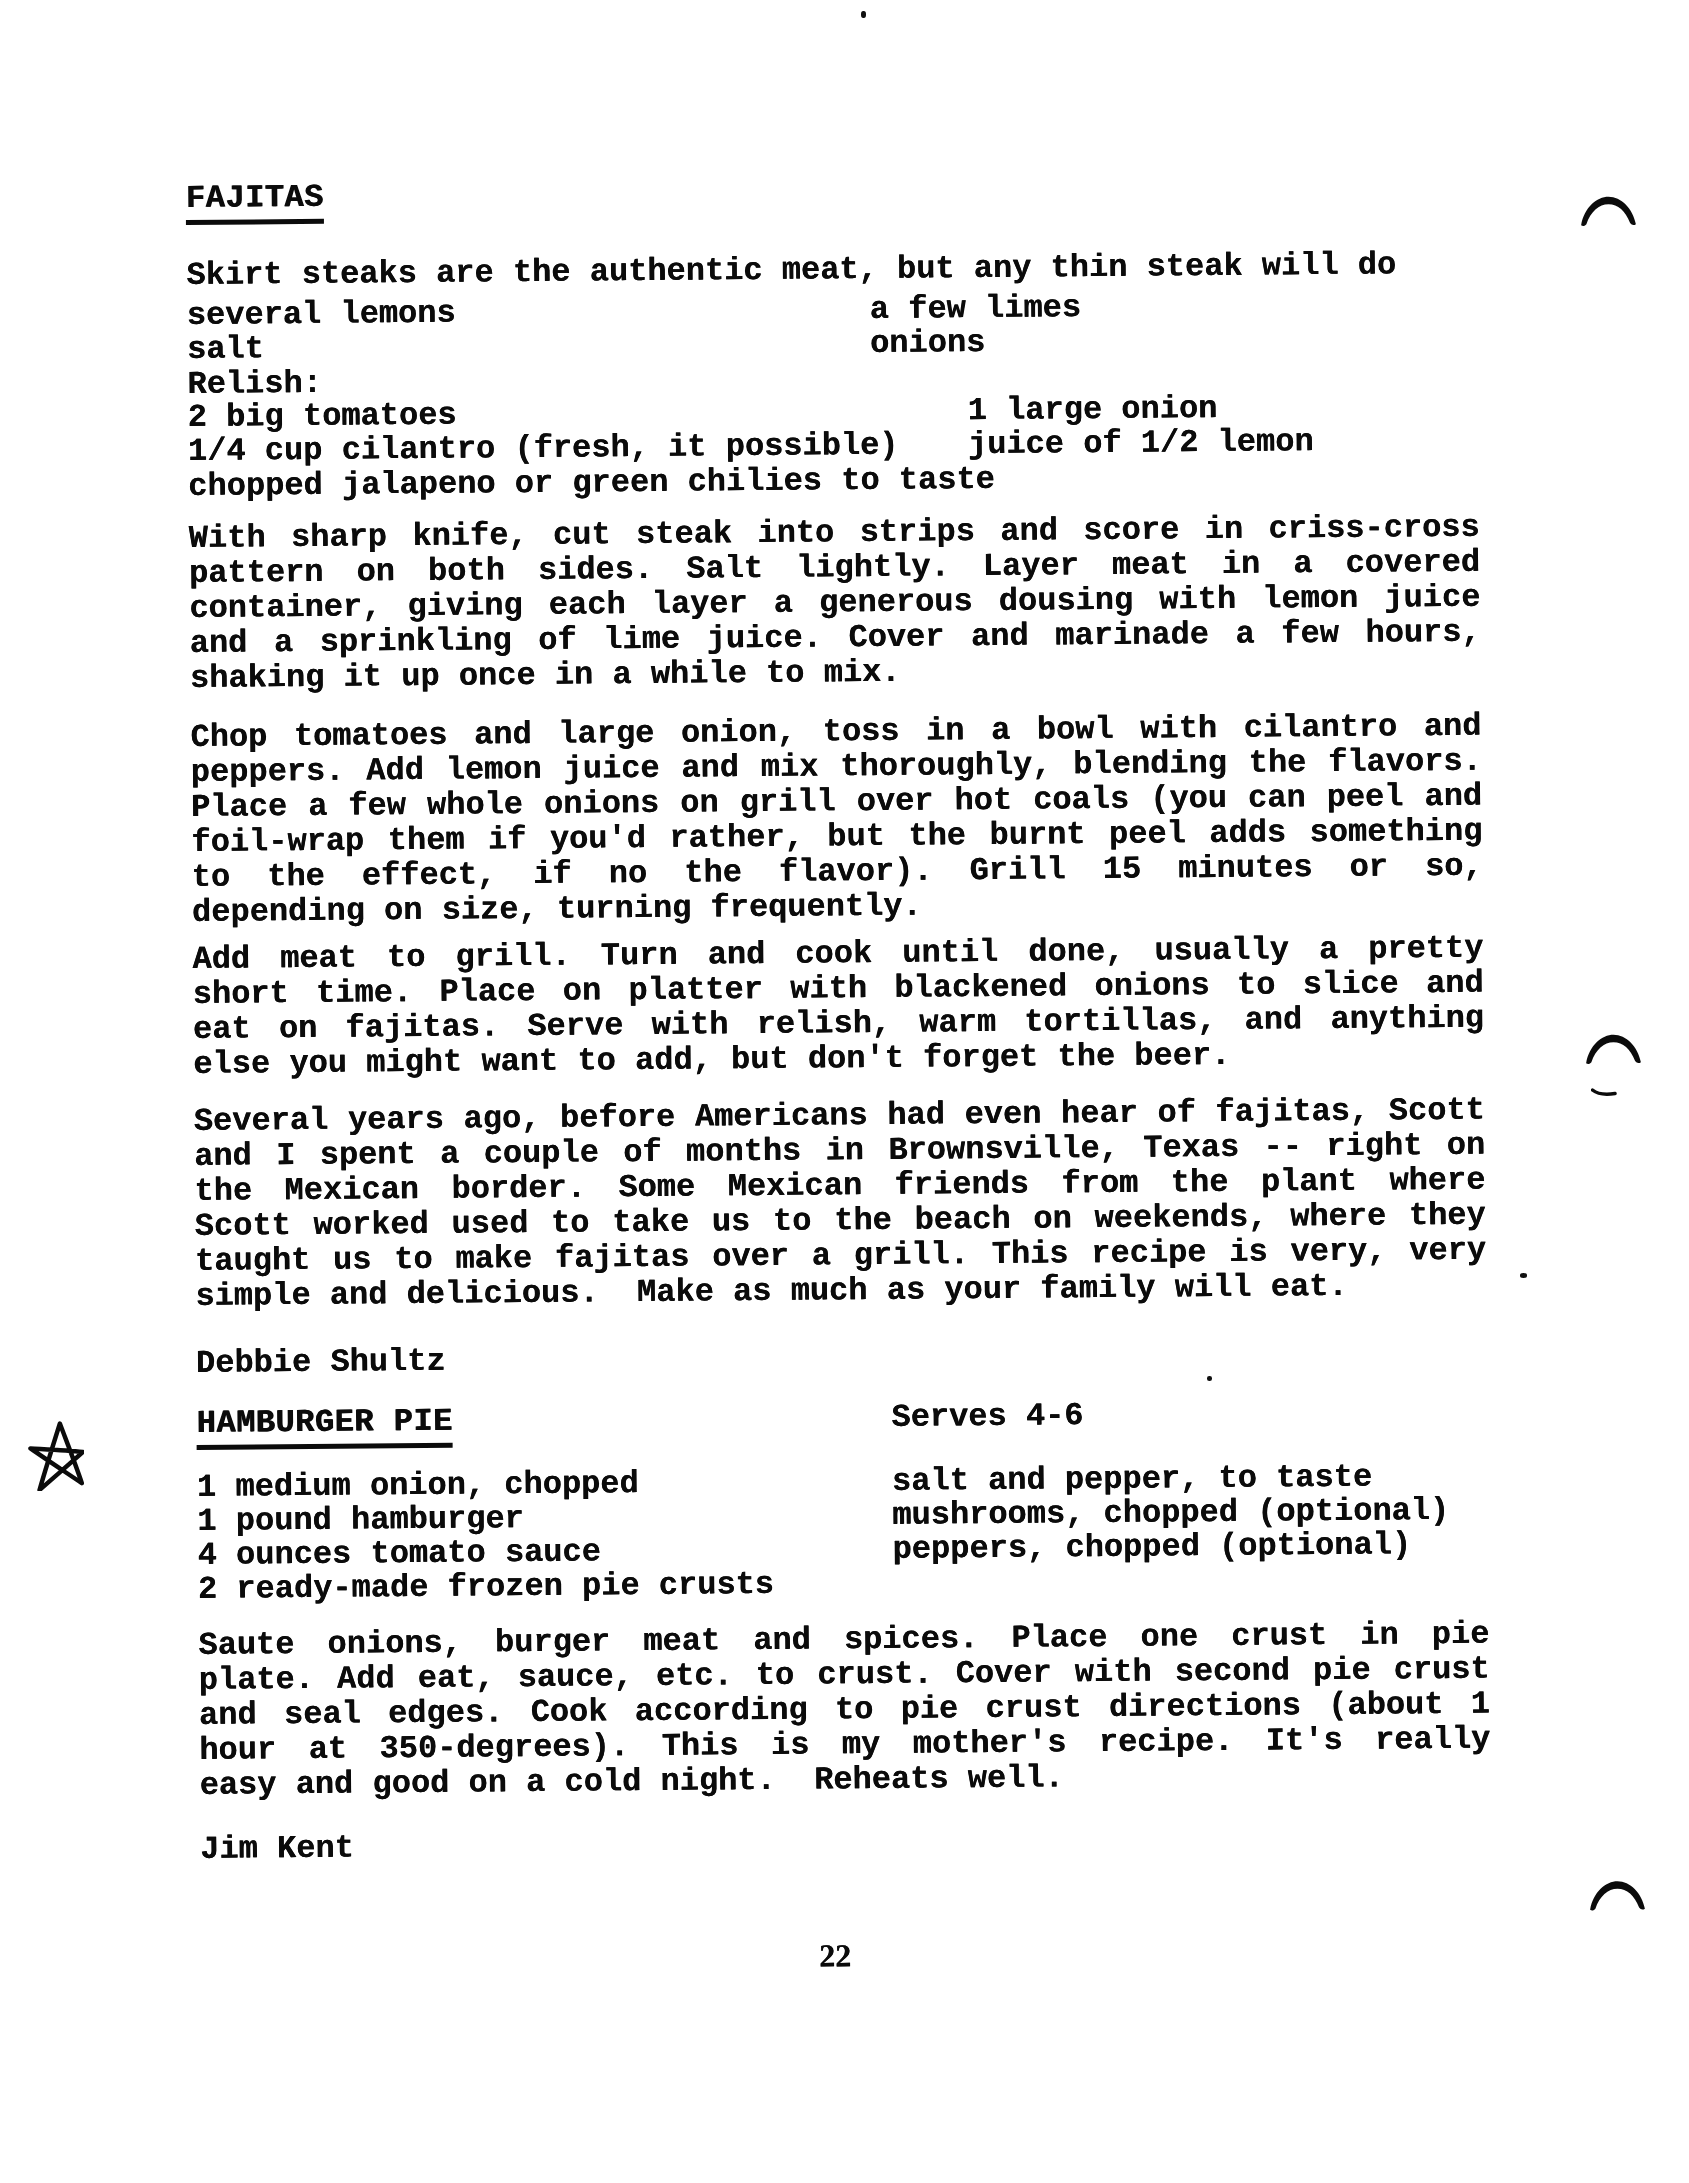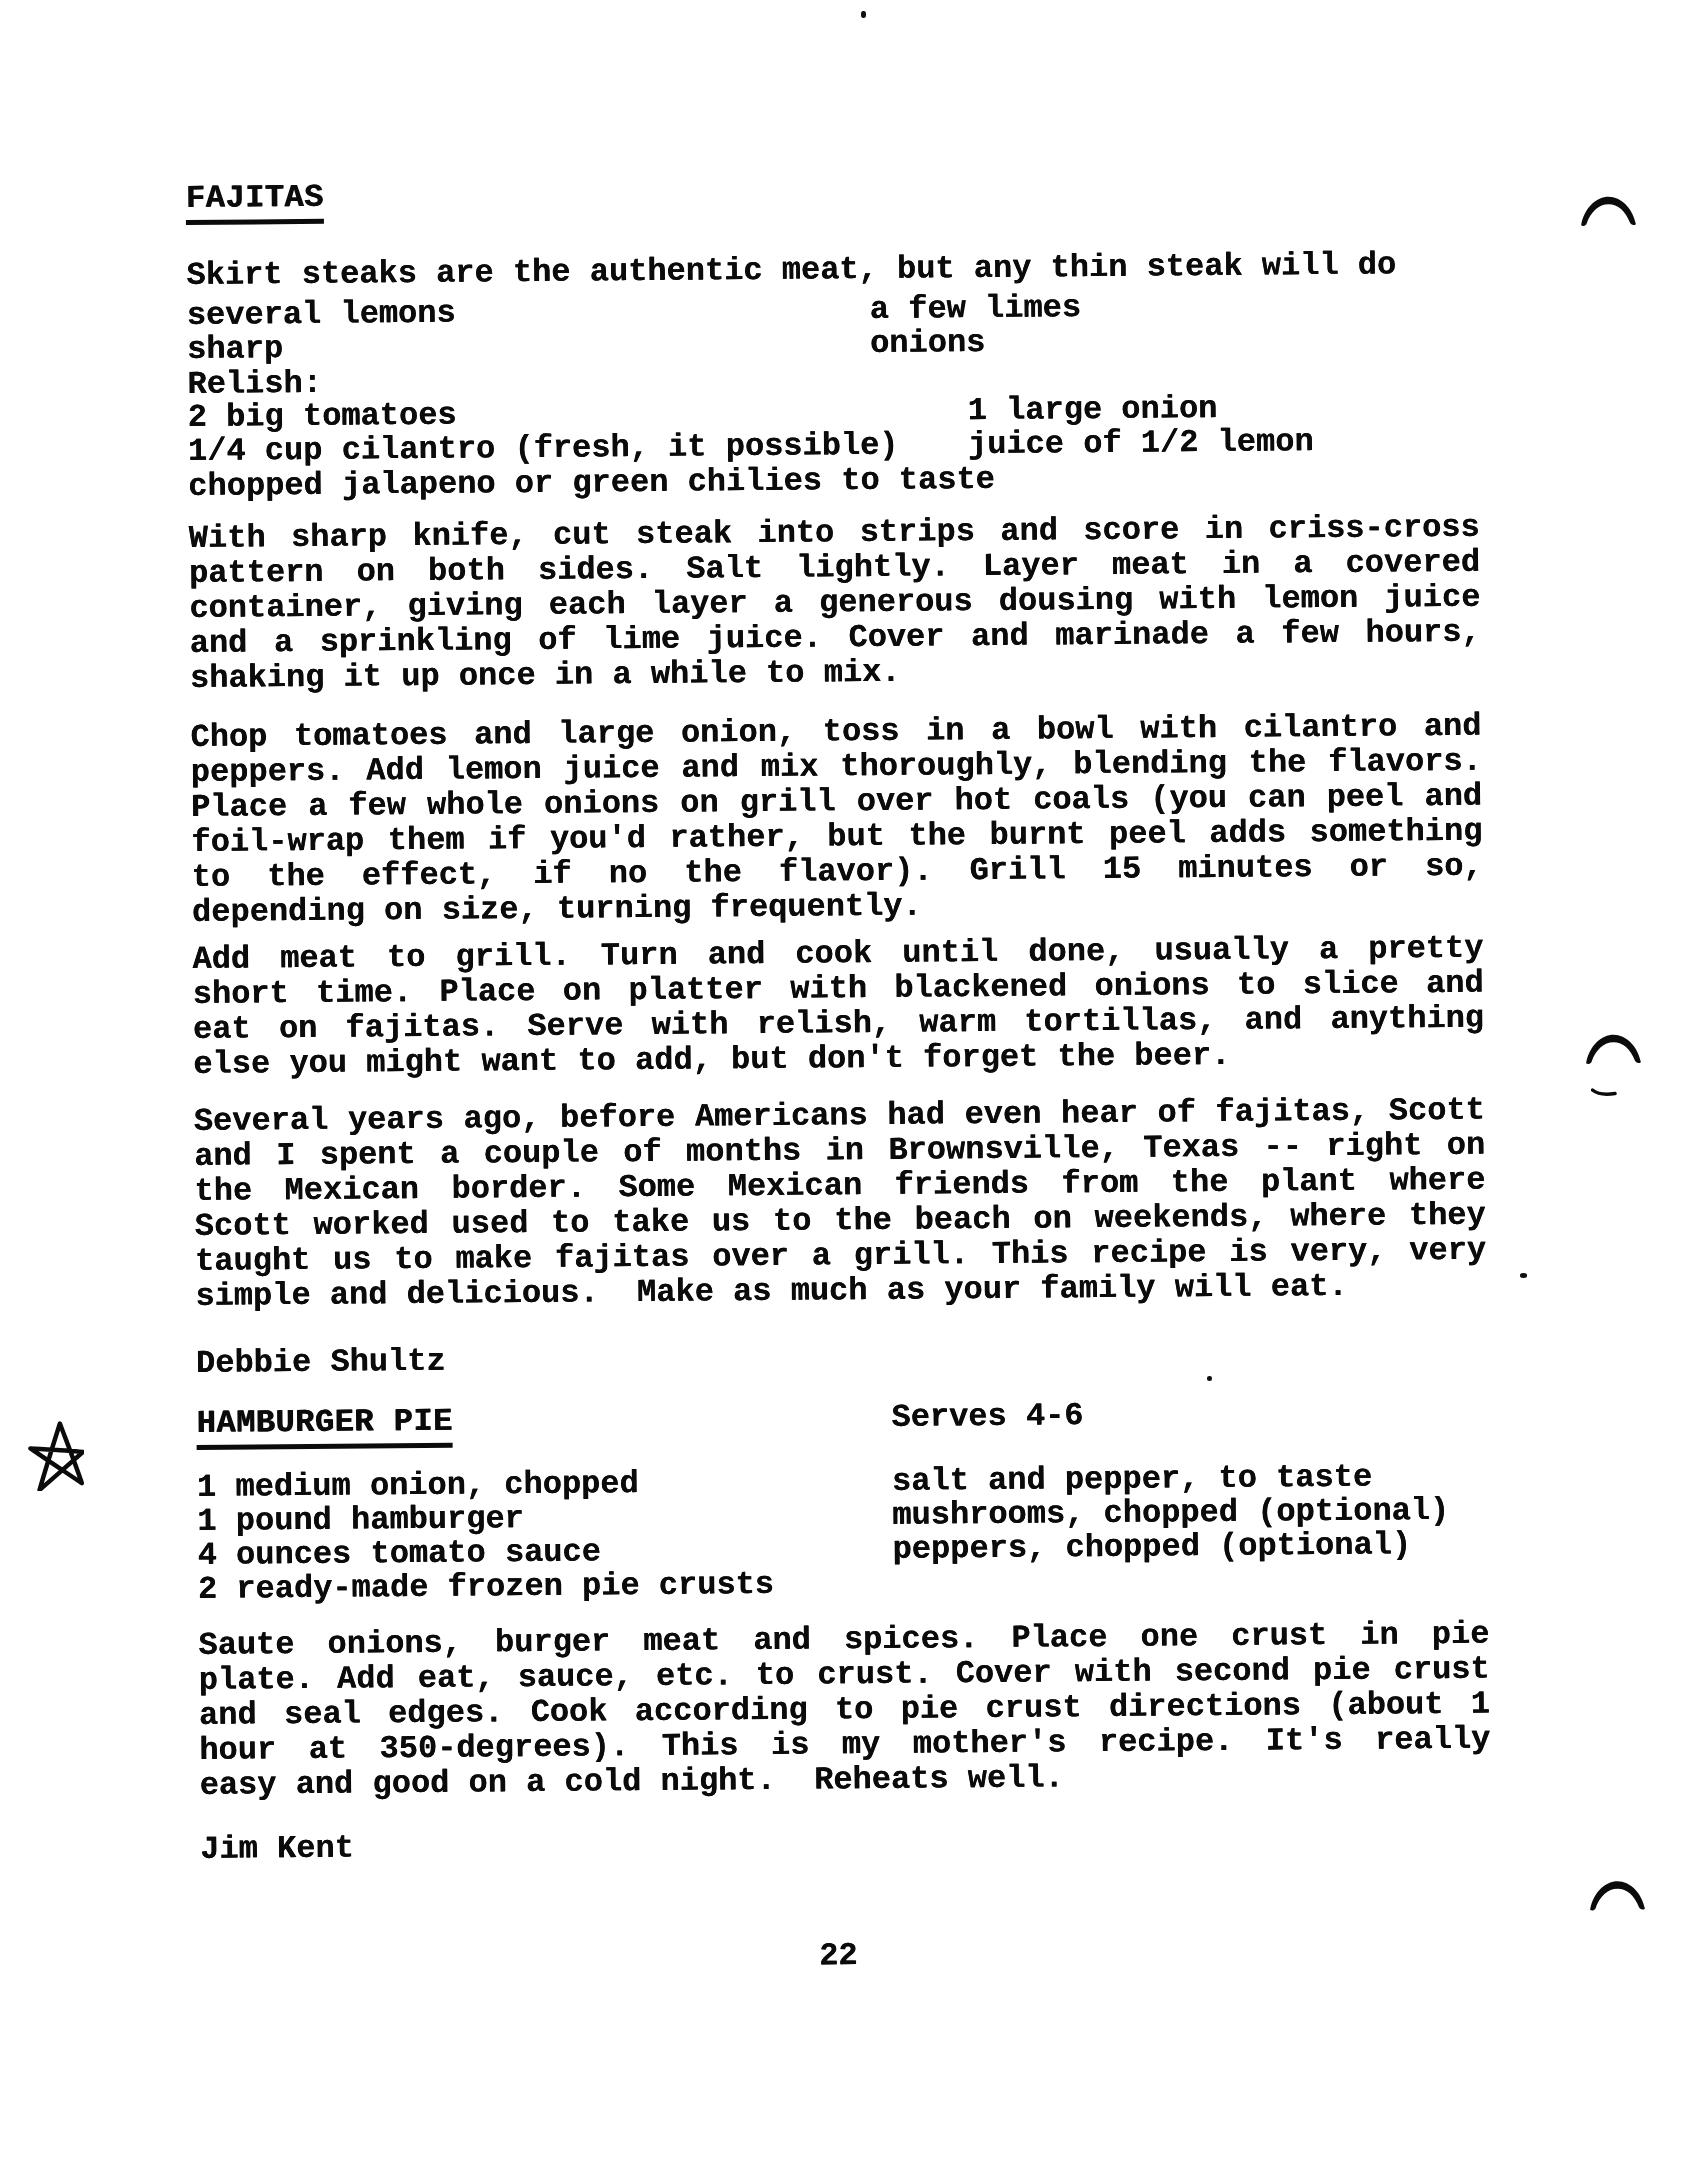--- a/index.html
+++ b/index.html
@@ -24,21 +24,21 @@
   .cols-b .iright{left:780px;}
   .cols-c .iright{left:695px;}
   .rtitle{
     display:inline-block;border-bottom:5px solid currentColor;
     padding-bottom:2.5px;font-size:32px;letter-spacing:0.5px;
     text-shadow:0.8px 0 0 currentColor;
   }
   .hdr-row{position:relative;height:45px;}
   .hdr-row .serves{position:absolute;left:695px;top:2px;line-height:34px;white-space:pre;}
   .author{line-height:35px;white-space:pre;}
-  .pagenum{position:absolute;left:618px;width:100px;line-height:35px;}
+  .pagenum{position:absolute;left:618px;width:100px;line-height:35px;font-family:Liberation Serif, serif;}
   
   .b-ftitle{top:180px;}
   .b-intro{top:258px;}
   .b-frows{top:299px;}
   .b-relishlbl{top:367px;}
   .b-relishrows{top:401px;}
   .b-relishnote{top:469px;}
   .b-p1{top:521px;}
   .b-p2{top:720px;}
   .b-p3{top:942px;}
@@ -67,21 +67,21 @@
 <div class="content">
 
   <div class="block b-ftitle">
     <span class="rtitle">FAJITAS</span>
   </div>
 
   <div class="block b-intro single">Skirt steaks are the authentic meat, but any thin steak will do</div>
 
   <div class="block b-frows cols-a">
       <div class="irow"><span class="ileft">several lemons</span><span class="iright">a few limes</span></div>
-      <div class="irow"><span class="ileft">sharp</span><span class="iright">onions</span></div>
+      <div class="irow"><span class="ileft">salt</span><span class="iright">onions</span></div>
     </div>
 
   <div class="block b-relishlbl single">Relish:</div>
 
   <div class="block b-relishrows cols-b">
       <div class="irow"><span class="ileft">2 big tomatoes</span><span class="iright">1 large onion</span></div>
       <div class="irow"><span class="ileft">1/4 cup cilantro (fresh, it possible)</span><span class="iright">juice of 1/2 lemon</span></div>
     </div>
 
   <div class="block b-relishnote single">chopped jalapeno or green chilies to taste</div>

